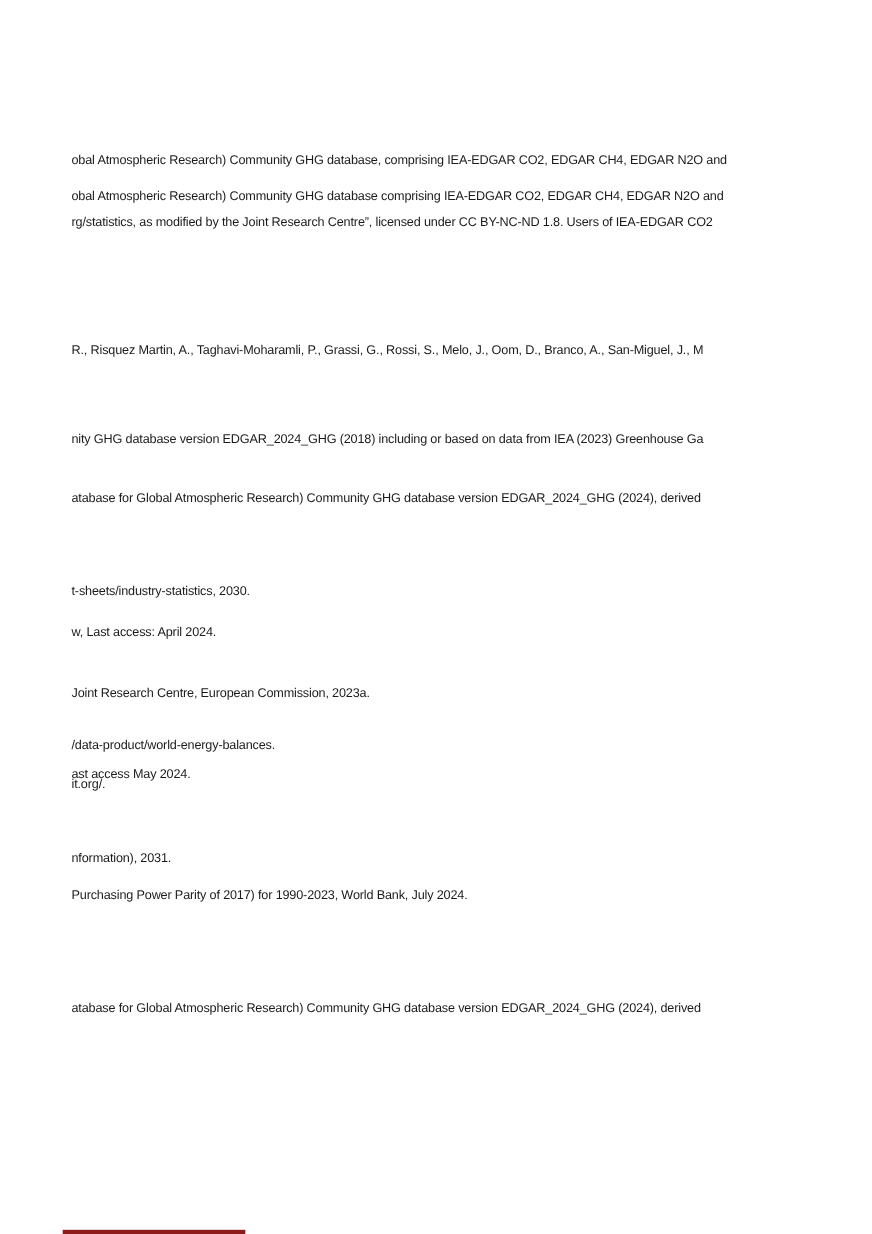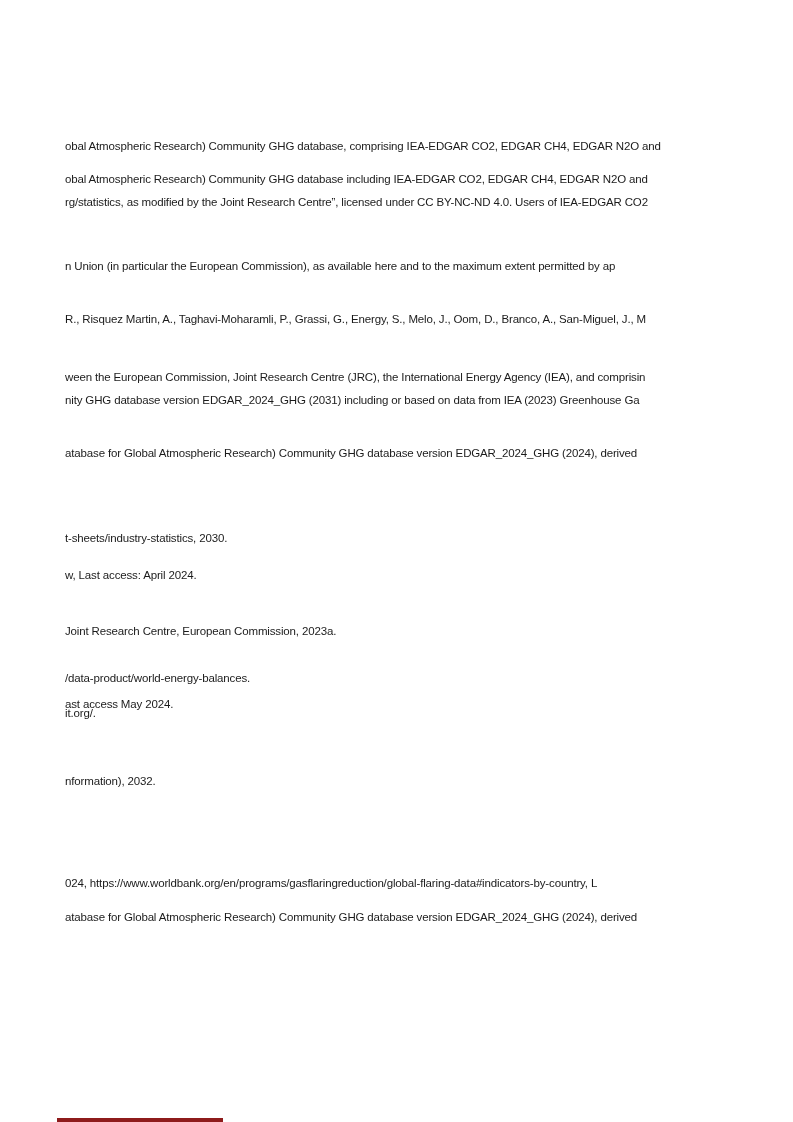--- a/index.html
+++ b/index.html
@@ -41,31 +41,29 @@
     height: 16px;
     background: #8e1b1b;
   }
 </style>
 </head>
 <body>
 
 <div class="page">
   <div class="text-clip">
     <div class="line" style="top:127px">obal Atmospheric Research) Community GHG database, comprising IEA-EDGAR CO2, EDGAR CH4, EDGAR N2O and</div>
-    <div class="line" style="top:160px">obal Atmospheric Research) Community GHG database including IEA-EDGAR CO2, EDGAR CH4, EDGAR N2O and</div>
-    <div class="line" style="top:183px">rg/statistics, as modified by the Joint Research Centre”, licensed under CC BY-NC-ND 4.0. Users of IEA-EDGAR CO2</div>
-    <div class="line" style="top:247px">n Union (in particular the European Commission), as available here and to the maximum extent permitted by ap</div>
-    <div class="line" style="top:300px">R., Risquez Martin, A., Taghavi-Moharamli, P., Grassi, G., Energy, S., Melo, J., Oom, D., Branco, A., San-Miguel, J., M</div>
-    <div class="line" style="top:358px">ween the European Commission, Joint Research Centre (JRC), the International Energy Agency (IEA), and comprisin</div>
-    <div class="line" style="top:381px">nity GHG database version EDGAR_2024_GHG (2031) including or based on data from IEA (2023) Greenhouse Ga</div>
+    <div class="line" style="top:160px">obal Atmospheric Research) Community GHG database comprising IEA-EDGAR CO2, EDGAR CH4, EDGAR N2O and</div>
+    <div class="line" style="top:183px">rg/statistics, as modified by the Joint Research Centre”, licensed under CC BY-NC-ND 1.8. Users of IEA-EDGAR CO2</div>
+    <div class="line" style="top:300px">R., Risquez Martin, A., Taghavi-Moharamli, P., Grassi, G., Rossi, S., Melo, J., Oom, D., Branco, A., San-Miguel, J., M</div>
+    <div class="line" style="top:381px">nity GHG database version EDGAR_2024_GHG (2018) including or based on data from IEA (2023) Greenhouse Ga</div>
     <div class="line" style="top:434px">atabase for Global Atmospheric Research) Community GHG database version EDGAR_2024_GHG (2024), derived</div>
     <div class="line" style="top:519px">t-sheets/industry-statistics, 2030.</div>
     <div class="line" style="top:556px">w, Last access: April 2024.</div>
     <div class="line" style="top:612px">Joint Research Centre, European Commission, 2023a.</div>
     <div class="line" style="top:659px">/data-product/world-energy-balances.</div>
     <div class="line" style="top:694px">it.org/.</div>
     <div class="line" style="top:685px">ast access May 2024.</div>
-    <div class="line" style="top:762px">nformation), 2032.</div>
-    <div class="line" style="top:864px">024, https://www.worldbank.org/en/programs/gasflaringreduction/global-flaring-data#indicators-by-country, L</div>
+    <div class="line" style="top:762px">nformation), 2031.</div>
+    <div class="line" style="top:795px">Purchasing Power Parity of 2017) for 1990-2023, World Bank, July 2024.</div>
     <div class="line" style="top:898px">atabase for Global Atmospheric Research) Community GHG database version EDGAR_2024_GHG (2024), derived</div>
   </div>
   <div class="red-bar" style="background: rgb(142, 27, 27);"></div>
 </div>
 
 </body></html>

